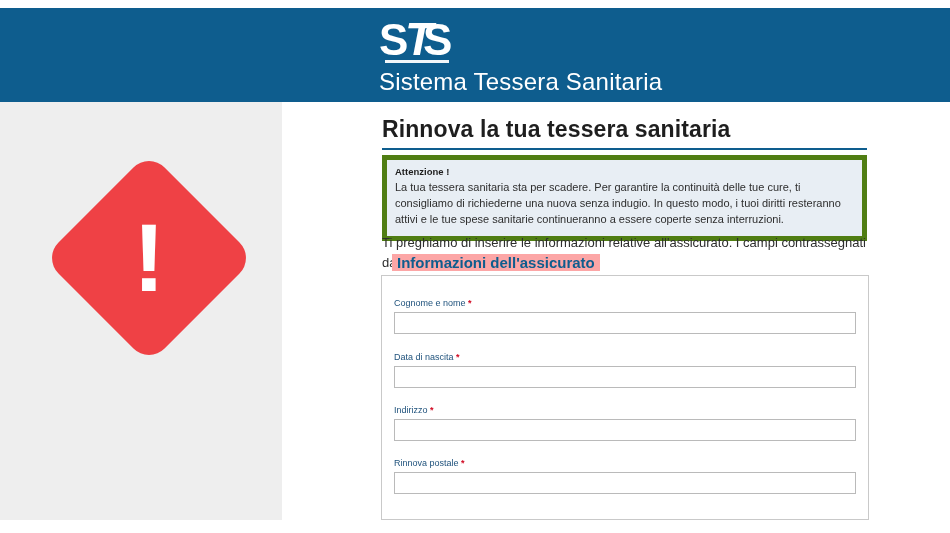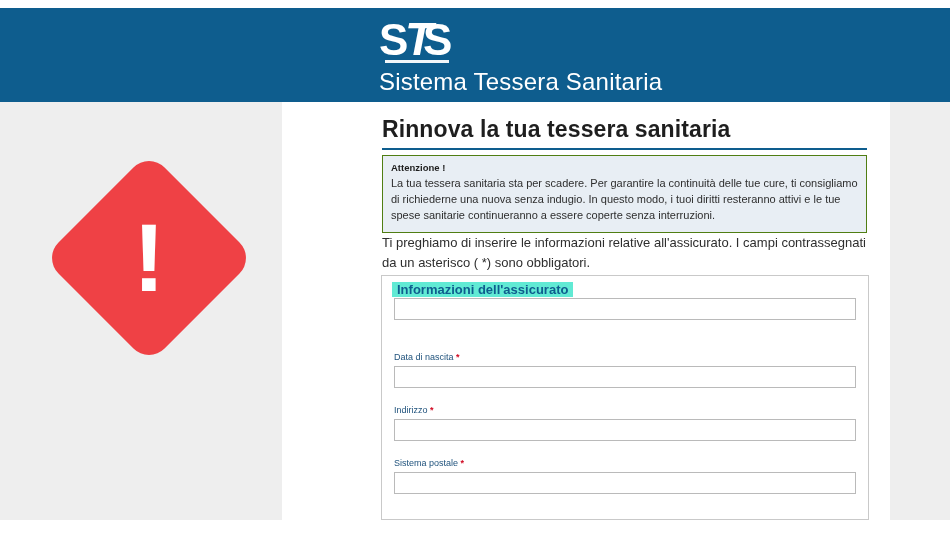--- a/index.html
+++ b/index.html
@@ -163,21 +163,21 @@
     font-weight: bold;
     line-height: 1;
     font-family: "Liberation Sans", sans-serif;
   }
 
   
   .content {
     position: absolute;
     left: 282px;
     top: 102px;
-    width: 608px;
+    width: 668px;
     height: 418px;
     background: #ffffff;
     overflow: hidden;
   }
 
   .page-title {
     position: absolute;
     left: 100px;
     top: 14px;
     width: 520px;
@@ -194,21 +194,21 @@
     height: 2px;
     background: #0a5a8c;
   }
 
   .notice {
     position: absolute;
     left: 100px;
     top: 53px;
     width: 485px;
     background: #e8eef4;
-    border: 1px solid #4d7c0f;
+    border: 5px solid #4d7c0f;
     padding: 6px 8px 8px 8px;
     box-sizing: border-box;
   }
   .notice-title {
     font-size: 9.5px;
     font-weight: bold;
     color: #1a1a1a;
     margin-bottom: 3px;
   }
   .notice-body {
@@ -234,24 +234,24 @@
     top: 173px;
     width: 488px;
     height: 245px;
     border: 1px solid #c8c8c8;
     box-sizing: border-box;
     background: #ffffff;
   }
   .legend {
     position: absolute;
     left: 110px;
-    top: 180px;
-    background: #5eead4;
+    top: 152px;
+    background: #fca5a5;
     padding: 0 5px;
-    font-size: 13px;
+    font-size: 15px;
     font-weight: bold;
     color: #0a5a8c;
   }
 
   .field {
     position: absolute;
     left: 112px;
     width: 462px;
   }
   .field-label {
@@ -329,20 +329,24 @@
       <div class="notice-title">Attenzione !</div>
       <div class="notice-body">La tua tessera sanitaria sta per scadere. Per garantire la continuità delle tue cure, ti consigliamo di richiederne una nuova senza indugio. In questo modo, i tuoi diritti resteranno attivi e le tue spese sanitarie continueranno a essere coperte senza interruzioni.</div>
     </div>
 
     <div class="intro">Ti preghiamo di inserire le informazioni relative all'assicurato. I campi contrassegnati da un asterisco ( *) sono obbligatori.</div>
 
     <div class="fieldset"></div>
     <div class="legend">Informazioni dell'assicurato</div>
 
     <div class="field f1">
+      <div class="field-label">
+        <span>Cognome e nome</span>
+        <span class="req">*</span>
+      </div>
       <input class="field-input" type="text" value="" style="">
     </div>
 
     <div class="field f2">
       <div class="field-label">
         <span>Data di nascita</span>
         <span class="req">*</span>
       </div>
       <input class="field-input" type="text" value="" style="">
     </div>
@@ -350,21 +354,21 @@
     <div class="field f3">
       <div class="field-label">
         <span>Indirizzo</span>
         <span class="req">*</span>
       </div>
       <input class="field-input" type="text" value="" style="">
     </div>
 
     <div class="field f4">
       <div class="field-label">
-        <span>Sistema postale</span>
+        <span>Rinnova postale</span>
         <span class="req">*</span>
       </div>
       <input class="field-input" type="text" value="" style="">
     </div>
 
   </div>
 
   <div class="softness"></div>
 </div>
 

